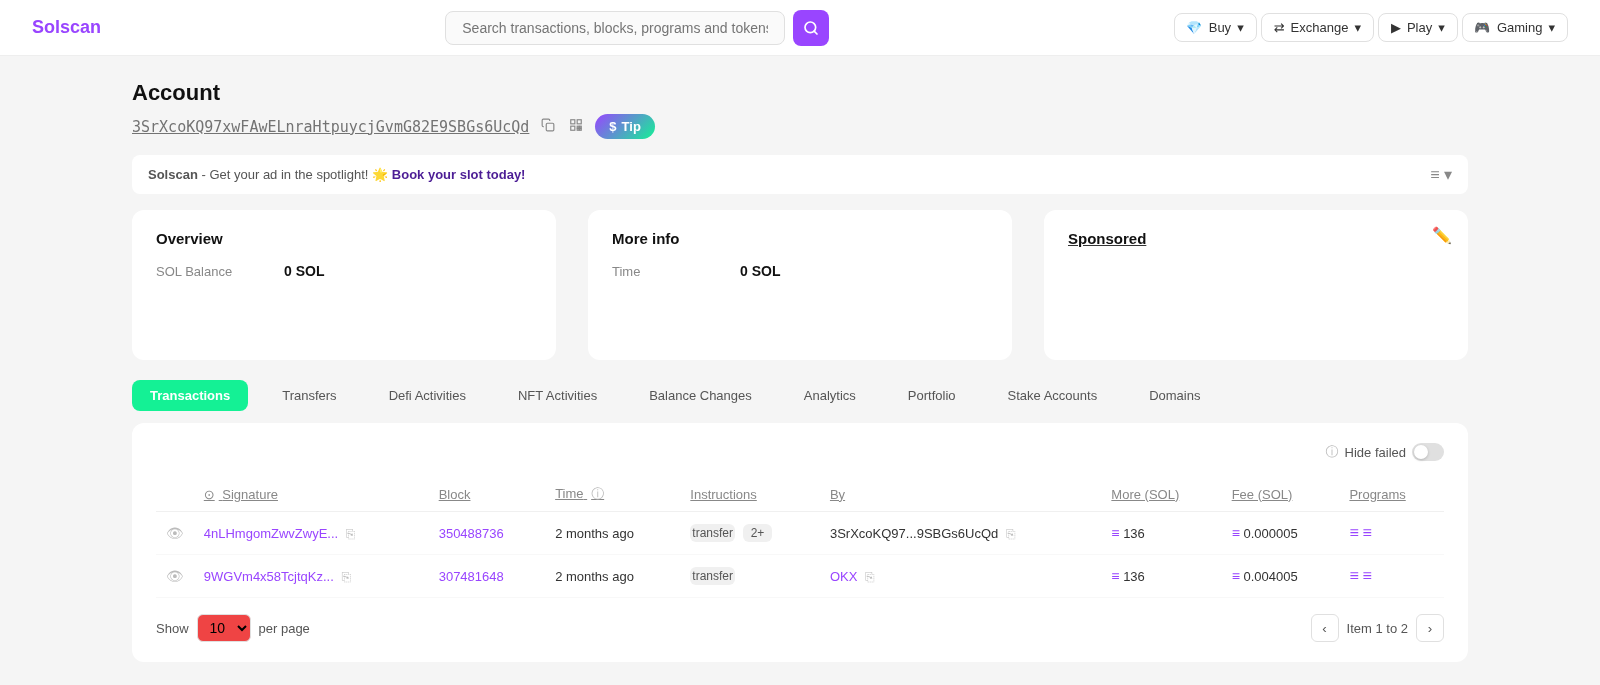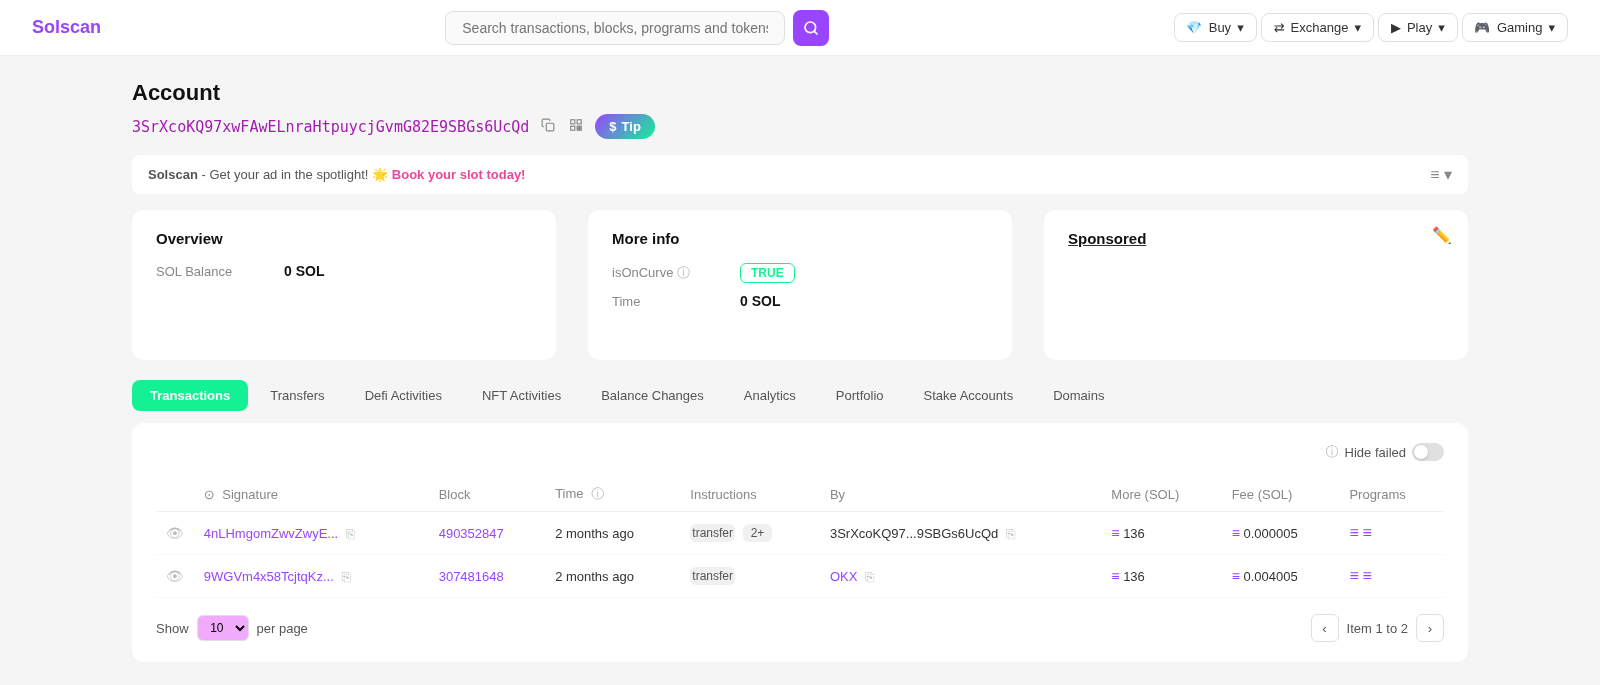--- a/index.html
+++ b/index.html
@@ -9,63 +9,63 @@
     .header-logo { font-weight: 700; font-size: 18px; color: #9945FF; }
     .header-search { display: flex; align-items: center; gap: 8px; }
     .header-search input { width: 340px; padding: 8px 16px; border: 1px solid #e0e0e0; border-radius: 8px; font-size: 14px; color: #888; outline: none; background: #fafafa; }
     .search-btn { background: #9945FF; border: none; border-radius: 8px; width: 36px; height: 36px; display: flex; align-items: center; justify-content: center; cursor: pointer; color: #fff; font-size: 16px; }
     .header-nav { display: flex; gap: 4px; }
     .nav-btn { display: flex; align-items: center; gap: 6px; padding: 6px 12px; border: 1px solid #e0e0e0; border-radius: 8px; background: #fff; cursor: pointer; font-size: 13px; color: #333; }
 
     .main { max-width: 1400px; margin: 0 auto; padding: 24px 32px; }
     .page-title { font-size: 22px; font-weight: 700; margin-bottom: 8px; color: #111; }
     .address-row { display: flex; align-items: center; gap: 10px; margin-bottom: 16px; }
-    .address-text { font-size: 15px; color: #a21caf; font-family: monospace; }
+    .address-text { font-size: 15px; color: #737373; font-family: monospace; text-decoration: underline; }
     .icon-btn { background: none; border: none; cursor: pointer; color: #888; font-size: 15px; padding: 2px; }
     .tip-btn { background: linear-gradient(135deg, #9945FF, #14F195); color: #fff; border: none; border-radius: 20px; padding: 5px 14px; font-size: 13px; font-weight: 600; cursor: pointer; display: flex; align-items: center; gap: 5px; }
 
     .ad-banner { background: #fff; border-radius: 8px; padding: 10px 16px; margin-bottom: 16px; display: flex; align-items: center; justify-content: space-between; font-size: 13px; color: #555; }
-    .ad-banner a { color: #ec4899; font-weight: 600; text-decoration: none; }
+    .ad-banner a { color: #4c1d95; font-weight: 600; text-decoration: none; }
     .ad-menu-btn { background: none; border: none; cursor: pointer; color: #888; font-size: 16px; }
 
     .cards-row { display: grid; grid-template-columns: 1fr 1fr 1fr; gap: 32px; margin-bottom: 20px; }
     .card { background: #fff; border-radius: 12px; padding: 20px 24px; min-height: 150px; }
     .card-title { font-size: 15px; font-weight: 600; margin-bottom: 16px; color: #111; }
     .card-row { display: flex; align-items: center; gap: 8px; margin-bottom: 10px; }
     .card-label { color: #888; font-size: 13px; width: 120px; }
     .card-value { font-weight: 600; font-size: 14px; color: #111; }
     .badge-true { background: none; border: 1.5px solid #14F195; color: #14F195; border-radius: 6px; padding: 2px 10px; font-size: 12px; font-weight: 700; }
     .info-icon { color: #bbb; font-size: 13px; cursor: pointer; }
     .sponsored-card { position: relative; text-decoration: underline; }
     .edit-icon { position: absolute; top: 16px; right: 16px; color: #9945FF; cursor: pointer; font-size: 16px; }
 
-    .tabs-row { display: flex; gap: 4px; margin-bottom: 0; flex-wrap: wrap; }
+    .tabs-row { display: flex; gap: 16px; margin-bottom: 0; flex-wrap: wrap; }
     .tab { padding: 8px 18px; border-radius: 8px; background: none; border: none; cursor: pointer; font-size: 13px; color: #555; font-weight: 500; }
     .tab.active { background: #14F195; color: #fff; font-weight: 700; }
 
     .table-section { background: #fff; border-radius: 12px; padding: 20px 24px; margin-top: 12px; }
     .table-header-row { display: flex; justify-content: flex-end; align-items: center; margin-bottom: 16px; }
     .hide-failed { display: flex; align-items: center; gap: 6px; font-size: 13px; color: #555; }
     .toggle { width: 32px; height: 18px; background: #e0e0e0; border-radius: 9px; position: relative; cursor: pointer; }
     .toggle-dot { width: 14px; height: 14px; background: #fff; border-radius: 50%; position: absolute; top: 2px; left: 2px; box-shadow: 0 1px 3px rgba(0,0,0,0.2); }
 
     table { width: 100%; border-collapse: collapse; }
-    thead th { text-align: left; font-size: 13px; color: #888; font-weight: 500; padding: 8px 10px; border-bottom: 1px solid #f0f0f0; }
+    thead th { text-align: left; font-size: 13px; color: #888; font-weight: 500; padding: 8px 10px; border-bottom: 1px solid #f0f0f0; text-decoration: underline; }
     tbody td { padding: 12px 10px; font-size: 13px; border-bottom: 1px solid #f8f8f8; vertical-align: middle; }
     .link { color: #9945FF; text-decoration: none; cursor: pointer; }
     .tag { background: #f0f0f0; border-radius: 6px; padding: 2px 2px; font-size: 12px; color: #555; display: inline-block; margin-right: 4px; }
     .badge-num { background: #f0f0f0; border-radius: 6px; padding: 2px 8px; font-size: 12px; color: #555; display: inline-block; }
     .eye-icon { color: #bbb; cursor: pointer; font-size: 14px; }
     .copy-icon { color: #bbb; cursor: pointer; font-size: 12px; margin-left: 4px; }
     .prog-icon { color: #9945FF; font-size: 16px; }
     .sol-icon { color: #9945FF; font-size: 14px; }
 
     .pagination-row { display: flex; align-items: center; justify-content: space-between; margin-top: 16px; }
     .show-row { display: flex; align-items: center; gap: 8px; font-size: 13px; color: #555; }
-    .per-page-select { border: 1px solid #e0e0e0; border-radius: 6px; padding: 4px 8px; font-size: 12px; background: #f0abfc; cursor: pointer; text-align: right; }
+    .per-page-select { border: 1px solid #e0e0e0; border-radius: 6px; padding: 4px 8px; font-size: 14px; background: #ef4444; cursor: pointer; }
     .page-nav { display: flex; align-items: center; gap: 8px; font-size: 13px; color: #555; }
     .page-btn { background: none; border: 1px solid #e0e0e0; border-radius: 6px; width: 28px; height: 28px; cursor: pointer; display: flex; align-items: center; justify-content: center; color: #555; }
   </style>
 </head>
 <body>
 
 <div class="header">
   <span class="header-logo">Solscan</span>
   <div class="header-search">
     <input type="text" placeholder="Search transactions, blocks, programs and tokens" style="">
@@ -142,27 +142,20 @@
     <div class="card">
       <div class="card-title">Overview</div>
       <div class="card-row">
         <span class="card-label">SOL Balance</span>
         <span class="card-value">0 SOL</span>
       </div>
     </div>
 
     <div class="card">
       <div class="card-title">More info</div>
-      <div class="card-row">
-        <span class="card-label">
-          <span>isOnCurve</span>
-          <span class="info-icon"> ⓘ</span>
-        </span>
-        <span class="badge-true">TRUE</span>
-      </div>
       <div class="card-row">
         <span class="card-label">Time</span>
         <span class="card-value">0 SOL</span>
       </div>
     </div>
 
     <div class="card sponsored-card">
       <div class="card-title">Sponsored</div>
       <span class="edit-icon">✏️</span>
     </div>
@@ -214,21 +207,21 @@
       <tbody>
         <tr>
           <td>
             <span class="eye-icon">👁</span>
           </td>
           <td>
             <a href="#" class="link">4nLHmgomZwvZwyE...</a>
             <span class="copy-icon">⎘</span>
           </td>
           <td>
-            <a href="#" class="link">490352847</a>
+            <a href="#" class="link">350488736</a>
           </td>
           <td>2 months ago</td>
           <td>
             <span class="tag">transfer</span>
             <span class="badge-num">2+</span>
           </td>
           <td>
             <span>3SrXcoKQ97...9SBGs6UcQd</span>
             <span class="copy-icon">⎘</span>
           </td>

